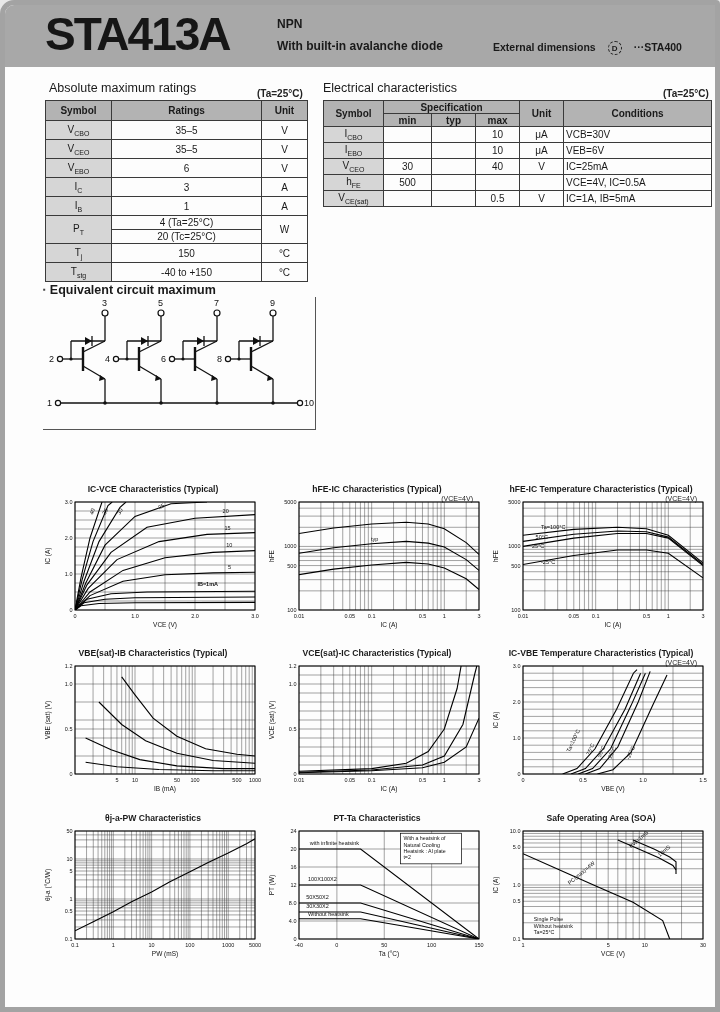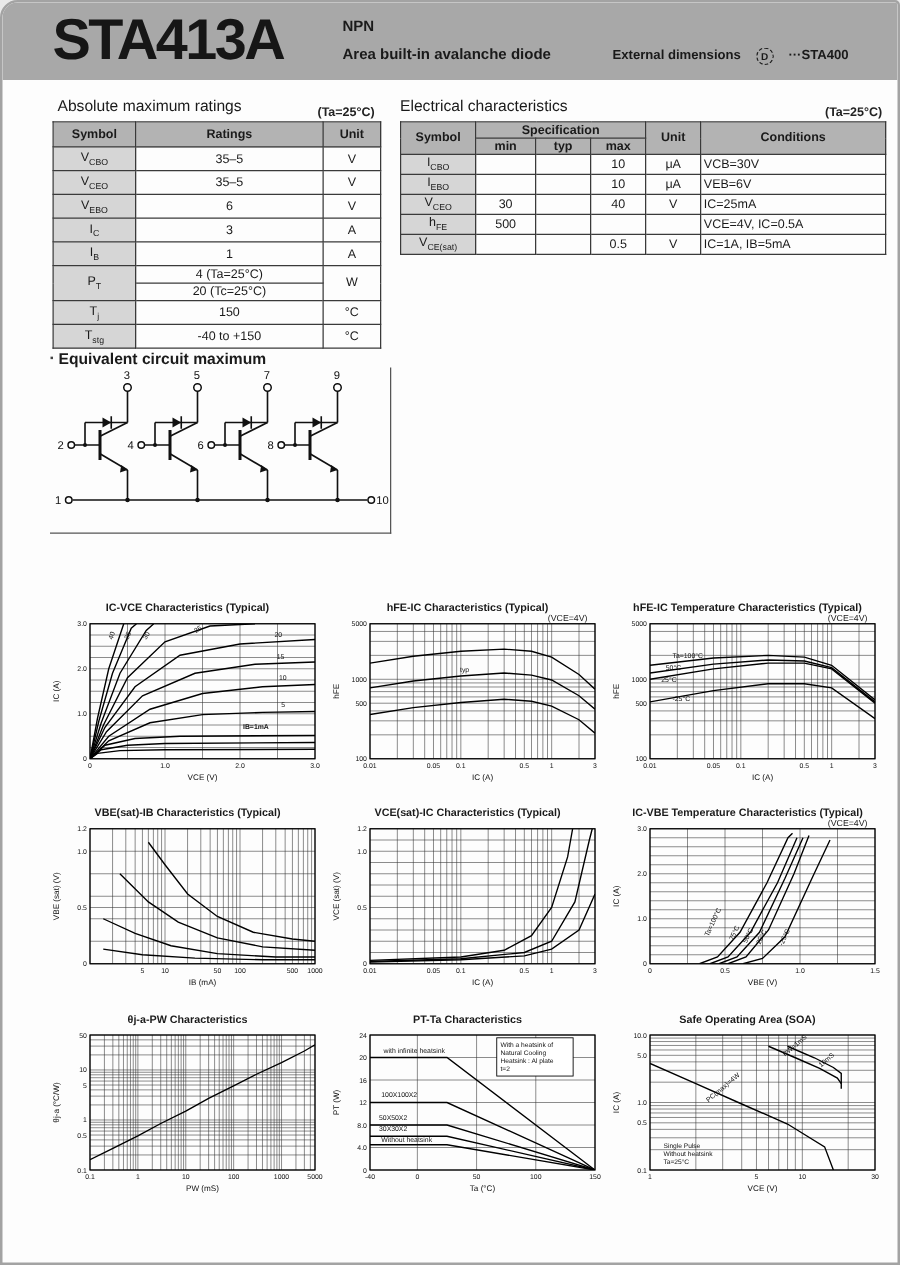--- a/index.html
+++ b/index.html
@@ -1,17 +1,17 @@
 <!DOCTYPE html>
 <html><head>
 <meta charset="utf-8">
 <style>
   html,body{margin:0;padding:0;background:#e9e9e9;}
   body{width:720px;height:1012px;position:relative;font-family:"Liberation Sans",sans-serif;color:#1a1a1a;}
-  .page{position:absolute;inset:0;background:#fdfdfd;border:2px solid #a3a3a3;border-radius:14px 4px 0 0;overflow:hidden;box-sizing:border-box;}
+  .page{position:absolute;inset:0;background:#fdfdfd;border:5px solid #a3a3a3;border-radius:14px 4px 0 0;overflow:hidden;box-sizing:border-box;}
   .hdr{position:absolute;left:0;top:0;width:100%;height:62px;background:#a8a8a8;}
   .part{position:absolute;left:40px;top:2px;font-size:46px;font-weight:bold;letter-spacing:-2px;color:#161616;}
   .npn{position:absolute;left:272px;top:12px;font-size:12px;font-weight:bold;}
   .sub{position:absolute;left:272px;top:34px;font-size:12px;font-weight:bold;}
   .extd{position:absolute;left:488px;top:36px;font-size:10.5px;font-weight:bold;display:flex;gap:12px;}
   .dcirc{display:inline-flex;align-items:center;justify-content:center;width:12px;height:12px;border:1px dashed #222;border-radius:50%;font-size:8px;font-weight:bold;}
   .sect-title{position:absolute;font-size:12.5px;font-weight:normal;}
   .cond{position:absolute;font-size:10px;color:#222;font-weight:bold;}
   table{border-collapse:collapse;position:absolute;table-layout:fixed;}
   td,th{border:1px solid #3a3a3a;font-size:10px;text-align:center;padding:0 2px;font-weight:normal;}
@@ -42,21 +42,21 @@
   .pagenum{position:absolute;left:26px;top:1008px;font-size:15px;color:#333;}
 </style>
 </head>
 <body>
 
 <div class="page">
 
   <div class="hdr">
     <div class="part">STA413A</div>
     <div class="npn">NPN</div>
-    <div class="sub">Area built-in avalanche diode</div>
+    <div class="sub">With built-in avalanche diode</div>
     <div class="extd">
       <span>External dimensions</span>
       <span class="dcirc">D</span>
       <span>···STA400</span>
     </div>
   </div>
 
   <div class="sect-title" style="left:44px;top:76px;">Absolute maximum ratings</div>
   <div class="cond" style="left:252px;top:83px;">(Ta=25°C)</div>
   <table class="amr">

